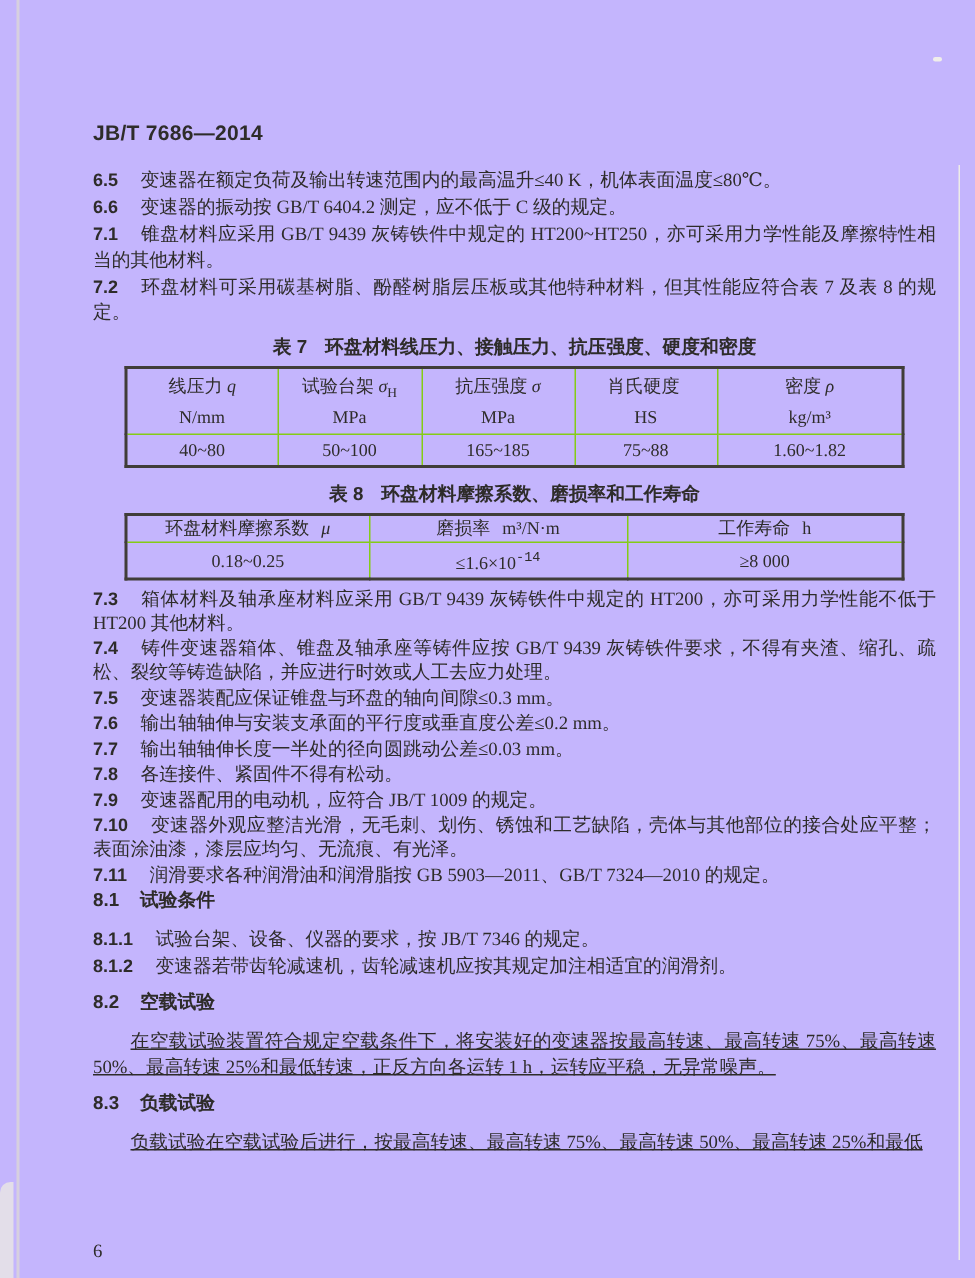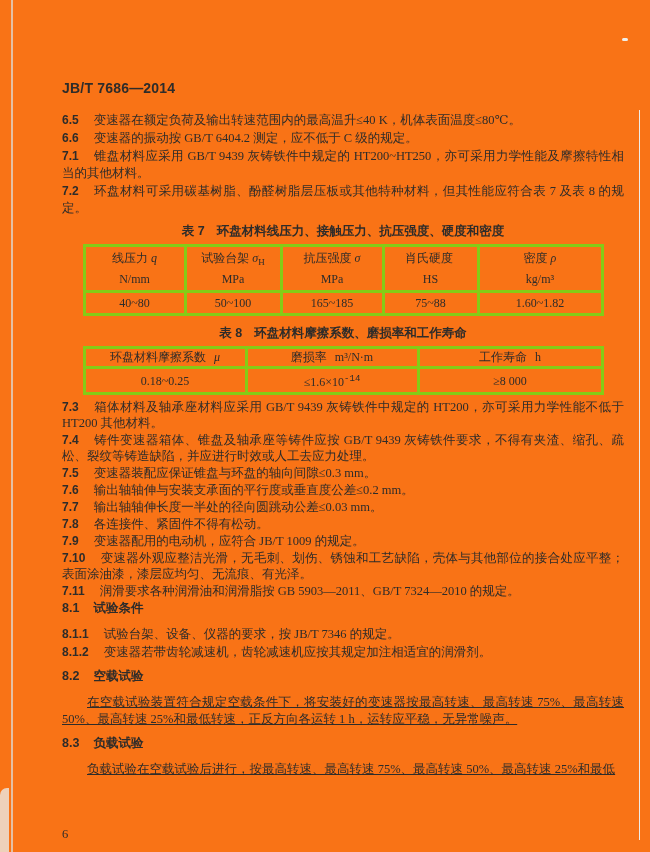--- a/index.html
+++ b/index.html
@@ -1,19 +1,19 @@
 <!DOCTYPE html>
 <html><head>
 <meta charset="utf-8">
 <style>
   html,body{margin:0;padding:0;background:#ffffff;}
   body{width:650px;height:852px;}
   .page{
     position:relative;width:650px;height:852px;box-sizing:border-box;
-    background:#f97316;overflow:hidden;
+    background:#c4b5fd;overflow:hidden;
     padding:80px 26px 0 62px;
     font-family:"Liberation Serif","DejaVu Serif",serif;
     font-size:12.5px;color:#2e2c2a;
   }
   
   .scan-line-left{position:absolute;left:11px;top:0;width:2px;height:852px;background:#ddd9d4;opacity:.75;}
   .scan-line-right{position:absolute;right:10px;top:110px;width:1px;height:730px;background:#edebe8;}
   .scan-smudge{position:absolute;left:0;bottom:0;width:9px;height:64px;background:#ebe9e4;border-radius:7px 0 0 0;opacity:.8;}
   .scan-speck{position:absolute;right:22px;top:38px;width:6px;height:3px;background:#f0eeea;border-radius:2px;}
 
@@ -27,21 +27,21 @@
   h2.section-heading{margin:12px 0 12px 0;font-family:"Liberation Sans","DejaVu Sans",sans-serif;font-size:13px;font-weight:bold;line-height:17px;}
   h3.sub-heading{margin:0 0 9px 0;font-family:"Liberation Sans","DejaVu Sans",sans-serif;font-size:12.5px;font-weight:bold;line-height:17px;}
   h3.sub-heading.spaced{margin-top:7px;}
   h2 .cnum,h3 .cnum{font-size:inherit;margin-right:14px;}
 
   .tbl-caption{text-align:center;font-family:"Liberation Sans","DejaVu Sans",sans-serif;font-weight:bold;font-size:12.5px;margin:6px 0 5px 0;line-height:16px;}
   .tbl-caption.second{margin-top:9px;}
   .cap-label{margin-right:12px;}
 
   table.gbt{border-collapse:collapse;width:518px;margin:0 auto;table-layout:fixed;border:2px solid #403d39;}
-  .gbt th,.gbt td{border:3px solid #84cc16;font-weight:normal;text-align:center;vertical-align:middle;font-size:12px;padding:0 2px;}
+  .gbt th,.gbt td{border:1px solid #84cc16;font-weight:normal;text-align:center;vertical-align:middle;font-size:12px;padding:0 2px;}
   .gbt .hn{line-height:17px;padding-top:3px;white-space:nowrap;}
   .gbt .hu{line-height:17px;padding-bottom:2px;}
   .gbt td{height:20px;line-height:20px;}
   .gbt th{font-family:"Liberation Serif","DejaVu Serif",serif;}
   .var{font-style:italic;margin-left:3px;}
   .unit-inline{margin-left:8px;}
   sub{font-size:9px;}
   sup{font-size:9px;font-family:Liberation Mono, monospace;}
 
   .para{margin:0 0 1px 0;line-height:17px;text-indent:2em;text-align:justify;text-decoration:underline;}

